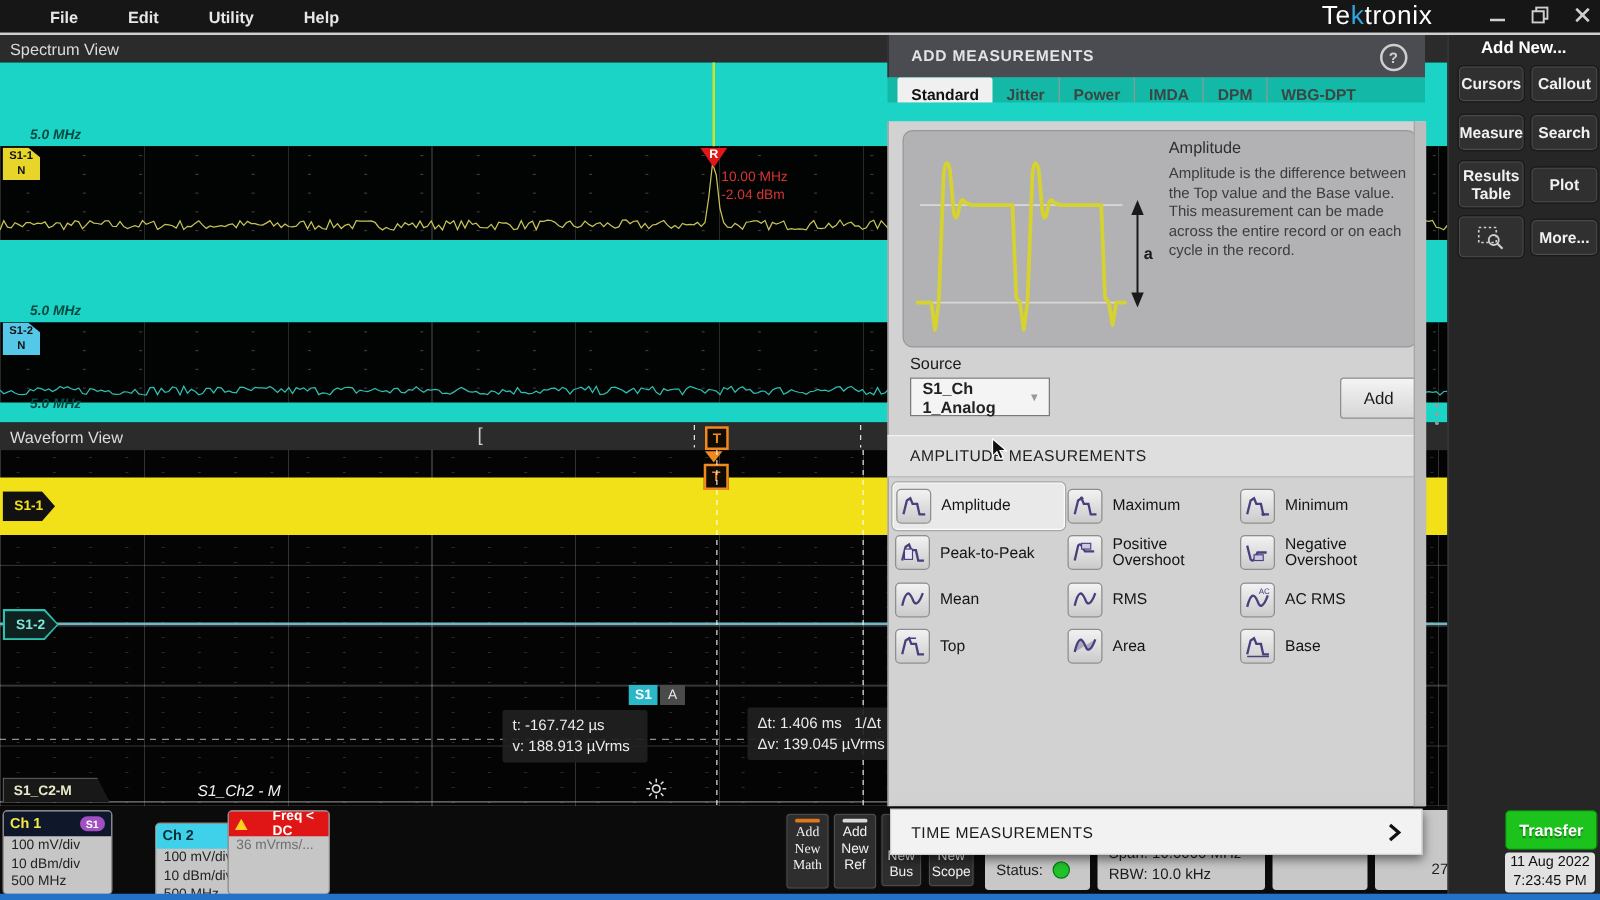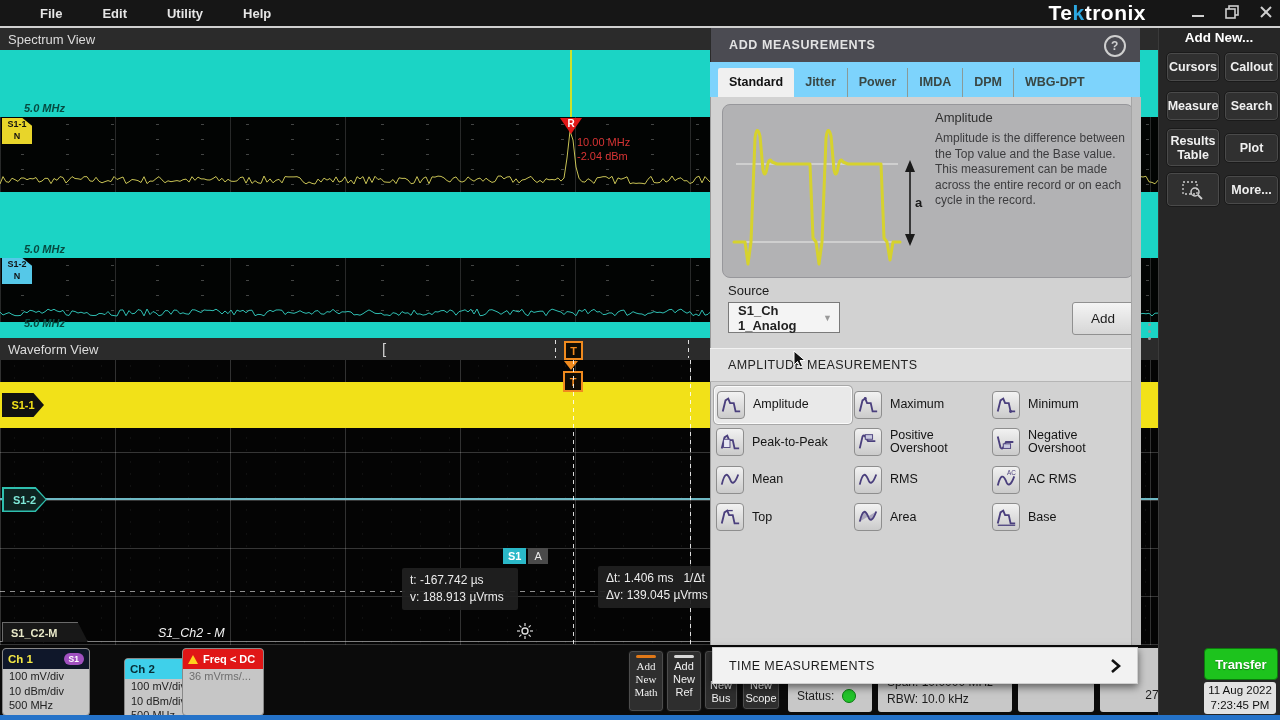--- a/index.html
+++ b/index.html
@@ -2,21 +2,21 @@
 <html><head>
 <meta charset="utf-8">
 <style>
   html,body{margin:0;padding:0;background:#000;}
   .app{position:relative;width:1280px;height:720px;background:#000;overflow:hidden;
        font-family:"Liberation Sans",sans-serif;-webkit-font-smoothing:antialiased;}
   .abs{position:absolute;}
   
   .menubar{left:0;top:0;width:1280px;height:26px;background:#161616;display:flex;align-items:center;z-index:30;}
   .menu-item{color:#e6e6e6;font-size:13px;font-weight:bold;margin-left:40px;cursor:default;}
-  .logo{position:absolute;right:134px;top:1px;font-size:21px;font-weight:bold;color:#fff;letter-spacing:.5px;}
+  .logo{position:absolute;right:134px;top:1px;font-size:21px;font-weight:normal;color:#fff;letter-spacing:.5px;}
   .logo .k{color:#2da7e0;}
   .winctl{position:absolute;right:6px;top:4px;display:flex;gap:18px;align-items:center;}
   .wbtn{width:16px;height:16px;display:flex;align-items:center;justify-content:center;}
   .menuline{left:0;top:26px;width:1280px;height:2px;background:#cfcfcf;z-index:30;}
   
   .ptitle{background:#2b2b2b;color:#dcdcdc;font-size:13px;display:flex;align-items:center;padding-left:8px;border-bottom:1px solid #111;}
   
   .teal{background:#1bd4c5;}
   .specblack{background:#020403;
     background-image:radial-gradient(rgba(255,255,255,.26) 1px,transparent 1.3px),
@@ -50,21 +50,21 @@
   .s1pill{background:#a050c0;color:#fff;font-size:8.5px;font-weight:bold;border-radius:7px;padding:0 5px;line-height:12px;}
   .darkbtn{background:#2e2e2e;border:1px solid #101010;box-shadow:inset 0 0 0 1px #4d4d4d;border-radius:4px;color:#f0f0f0;
     font-size:11px;line-height:13px;text-align:center;display:flex;flex-direction:column;align-items:center;z-index:3;}
   .stripe{width:20px;height:3px;border-radius:2px;margin:4px 0 2px;}
   .graybox{background:#c8c8c8;border-radius:3px;color:#1c1c1c;font-size:12px;z-index:3;}
   
   .dlg-head{left:710px;top:28px;width:430px;height:34px;background:#4b4b52;color:#e3e3e3;display:flex;align-items:center;
     font-size:12.5px;font-weight:bold;letter-spacing:.6px;padding-left:18px;box-sizing:border-box;z-index:10;border-left:1px solid #2a2a2a;}
   .helpcirc{position:absolute;right:14px;top:7px;width:18px;height:18px;border:2px solid #cfcfcf;border-radius:50%;
     color:#cfcfcf;font-size:12px;font-weight:bold;display:flex;align-items:center;justify-content:center;}
-  .dlg-tabs{left:710px;top:62px;width:430px;height:35px;background:#7dd3fc;display:flex;align-items:flex-end;padding-left:8px;box-sizing:border-box;z-index:10;}
+  .dlg-tabs{left:710px;top:62px;width:430px;height:20px;background:#14b8a6;display:flex;padding-left:8px;box-sizing:border-box;z-index:10;}
   .dtab{font-size:12.5px;font-weight:bold;color:#394744;padding:7px 11px 8px;border-right:1px solid #8a9a97;cursor:default;}
   .dtab.sel{background:#f0f0f0;color:#111;border-right:none;border-radius:2px 2px 0 0;}
   .dlg-body{left:710px;top:97px;width:430px;height:548px;background:#d2d2d2;z-index:10;border-left:1px solid #9a9a9a;box-sizing:border-box;}
   .desc-card{left:722px;top:104px;width:410px;height:172px;background:#b2b2b4;border:1px solid #97979b;border-radius:8px;z-index:11;}
   .desc-title{left:935px;top:110px;font-size:13px;color:#2e2e2e;z-index:12;}
   .desc-body{left:935px;top:131px;width:196px;font-size:12px;line-height:15.5px;color:#3c3c3e;z-index:12;}
   .src-label{left:728px;top:283px;font-size:13px;color:#1a1a1a;z-index:11;}
   .dropdown{left:728px;top:302px;width:112px;height:31px;background:#f4f4f4;border:1px solid #7a7a7a;display:flex;align-items:center;
     font-size:13px;font-weight:bold;color:#222;padding-left:9px;box-sizing:border-box;z-index:11;}
   .dd-caret{position:absolute;right:7px;color:#999;font-size:9px;}
@@ -239,21 +239,21 @@
     <div class="chhead" style="background:#3fd0ea;">
       <span style="color:#062c34;">Ch 2</span>
       <span class="s1pill">S1</span>
     </div>
     <div class="chrow">100 mV/div</div>
     <div class="chrow">10 dBm/div</div>
     <div class="chrow">500 MHz</div>
   </div>
 
   <div class="abs chbadge" style="left:182px;top:648px;width:80px;">
-    <div class="chhead" style="background:#e01616;justify-content:flex-start;gap:5px;">
+    <div class="chhead" style="background:#e01616;justify-content:flex-start;gap:20px;">
       <span style="width:0;height:0;border-left:5px solid transparent;border-right:5px solid transparent;border-bottom:9px solid #ffd21f;"></span>
       <span style="color:#fff;font-size:11px;">Freq &lt; DC</span>
     </div>
     <div class="chrow" style="color:#6e6e6e;">36 mVrms/...</div>
   </div>
 
   <div class="abs darkbtn" style="left:628px;top:650px;width:34px;height:60px;font-family:Liberation Serif, serif;">
     <span class="stripe" style="background:#e07818;"></span>
     <span style="width:30px;">Add New Math</span>
   </div>

